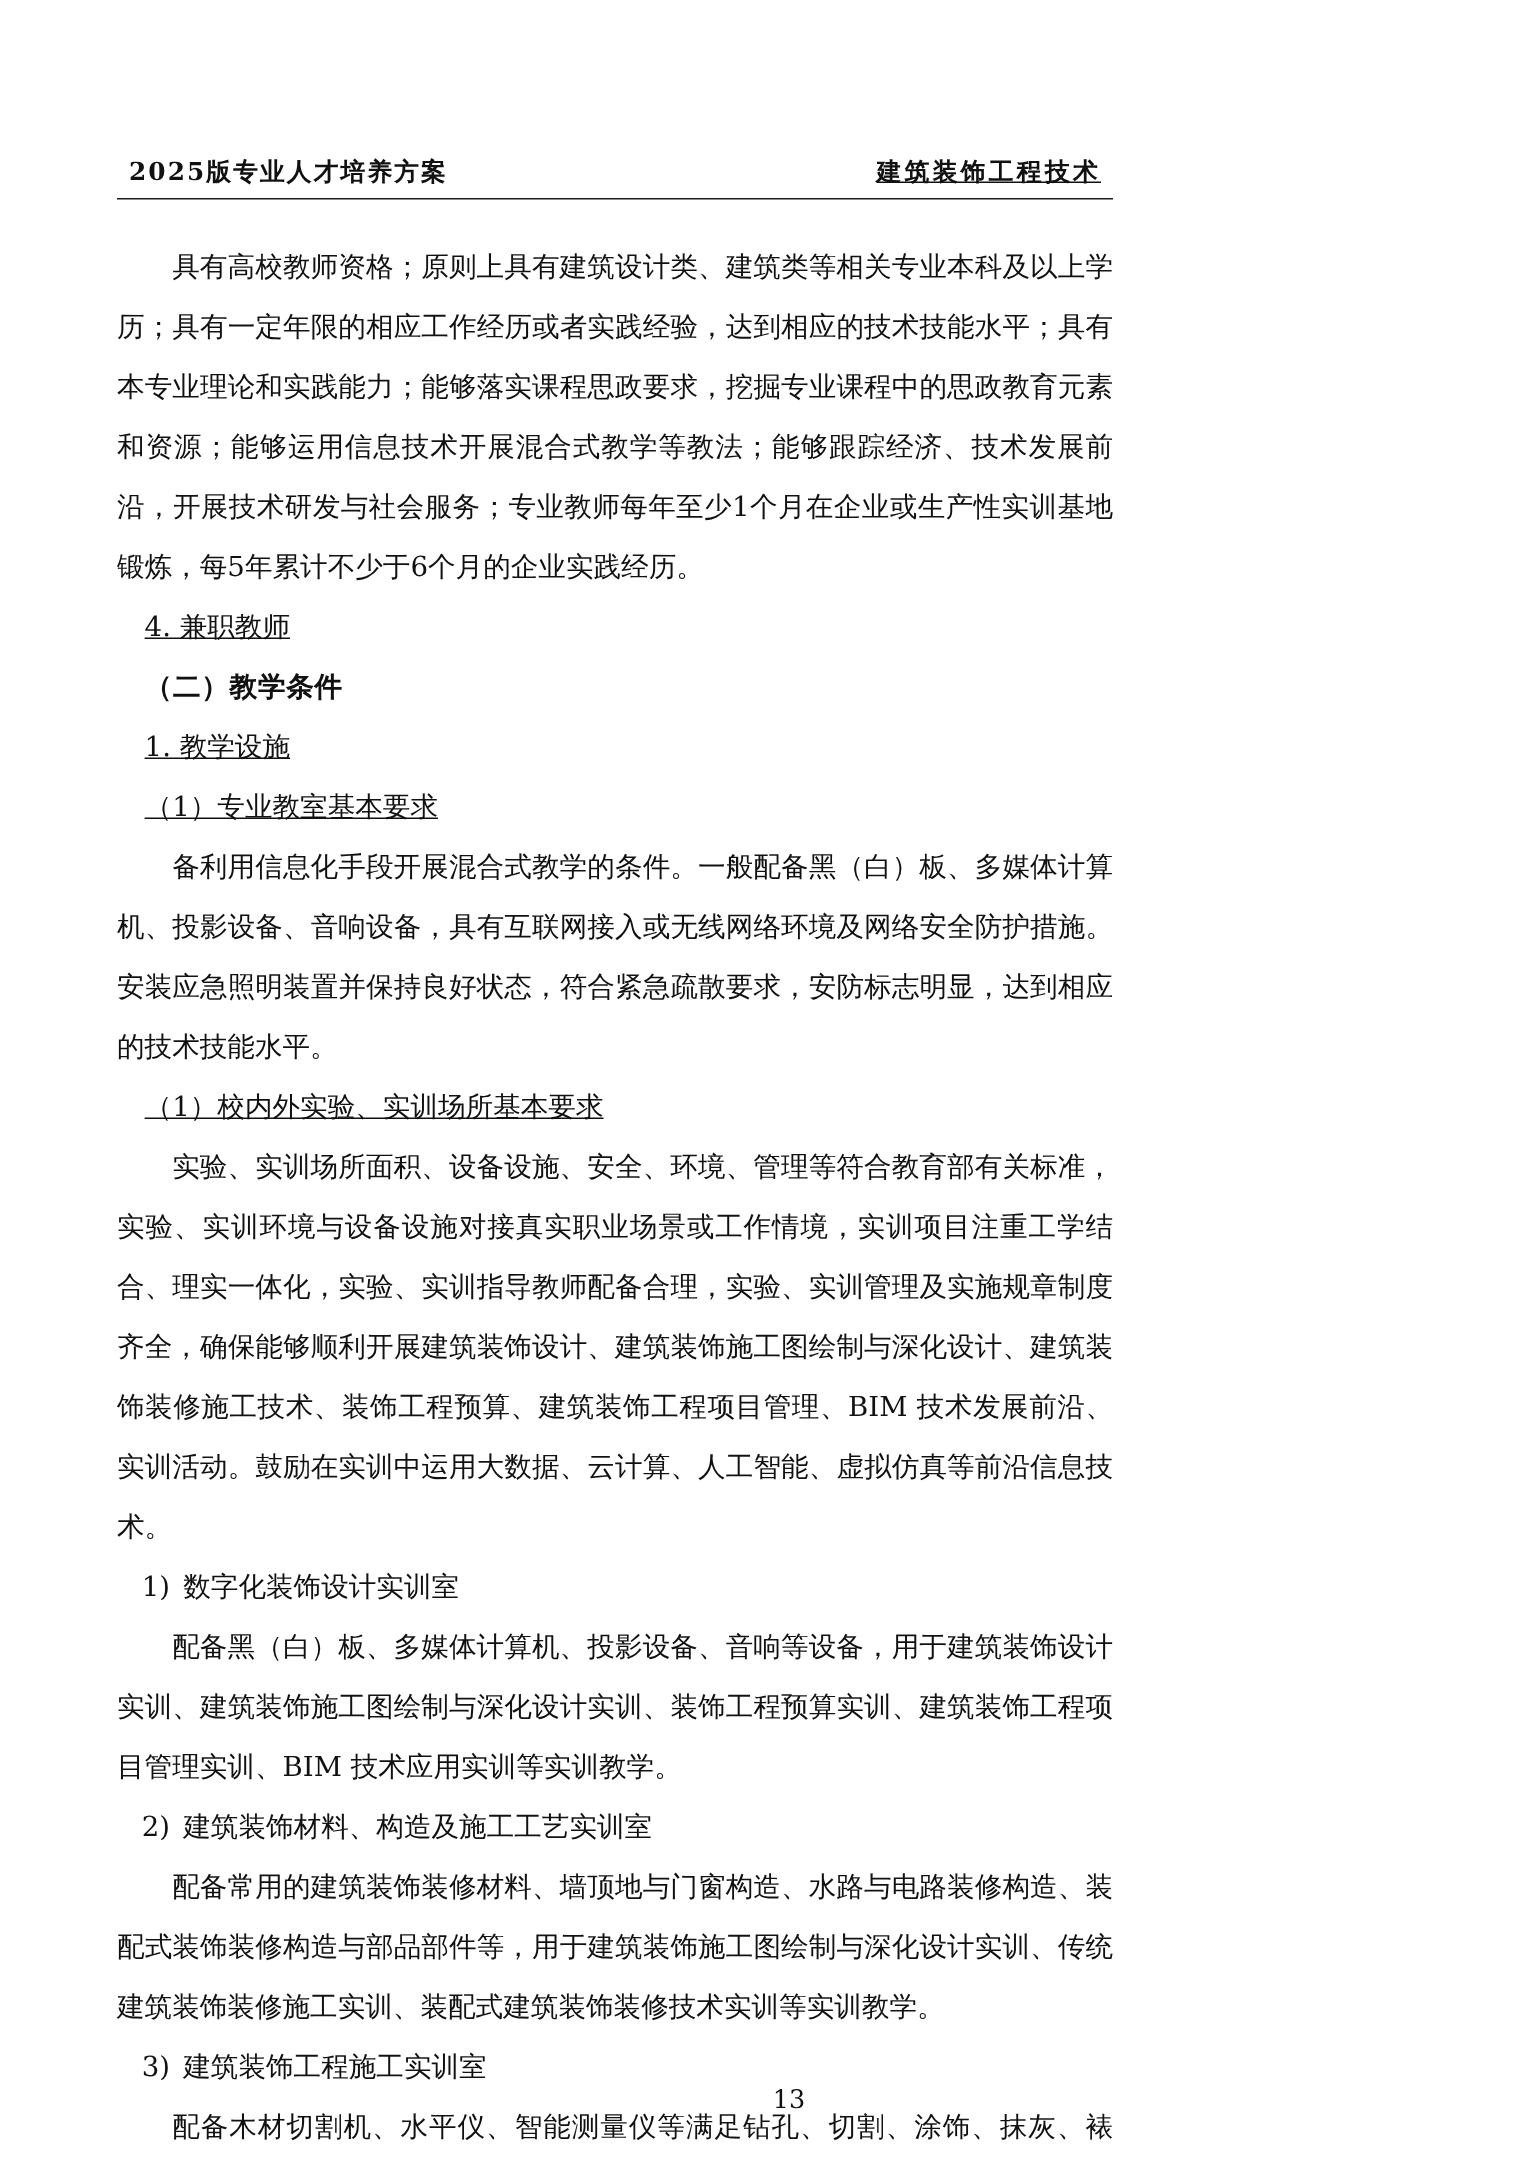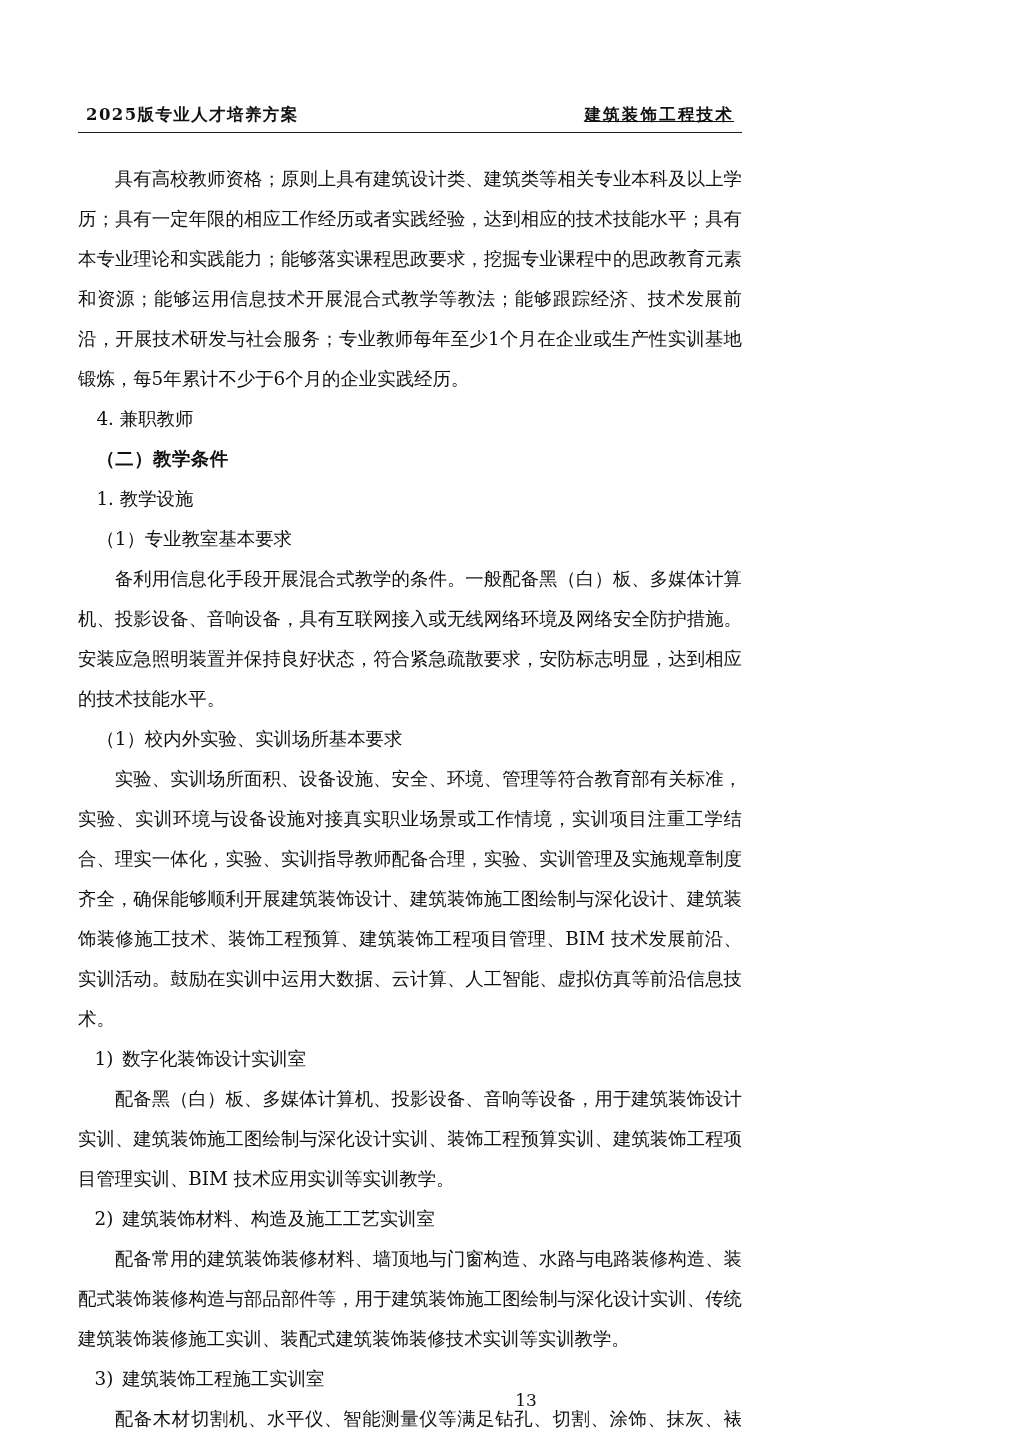--- a/index.html
+++ b/index.html
@@ -51,20 +51,21 @@
     text-justify: inter-ideograph;
     color: #111;
   }
   .p {
     margin: 0;
     text-indent: 2em;
   }
   .p-sub {
     margin: 0;
     text-indent: 1em;
+    text-decoration: underline;
   }
   .h-bold {
     margin: 0;
     text-indent: 1em;
     font-weight: bold;
     letter-spacing: 0.5px;
   }
   .list-item {
     margin: 0;
     text-indent: 0;

